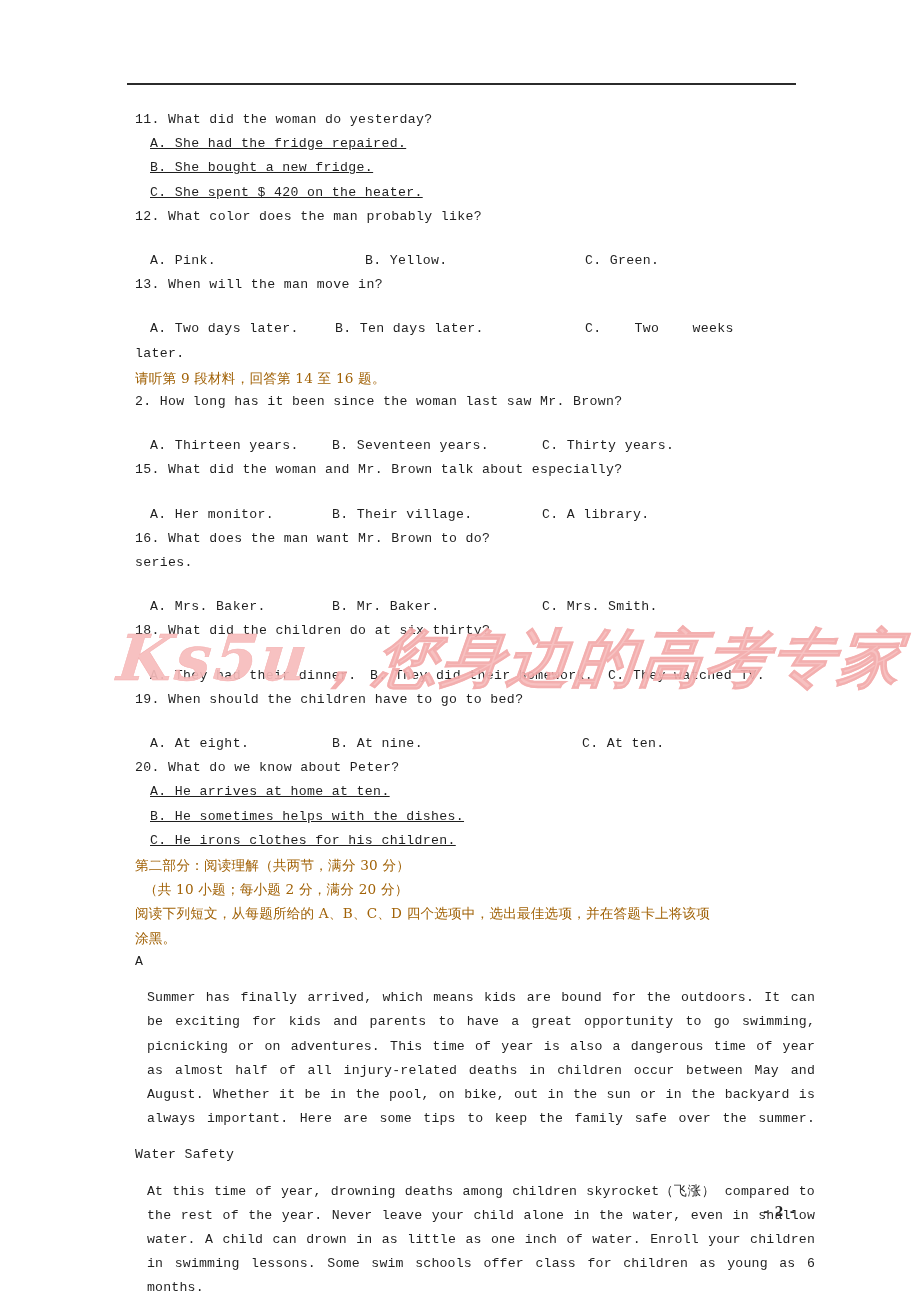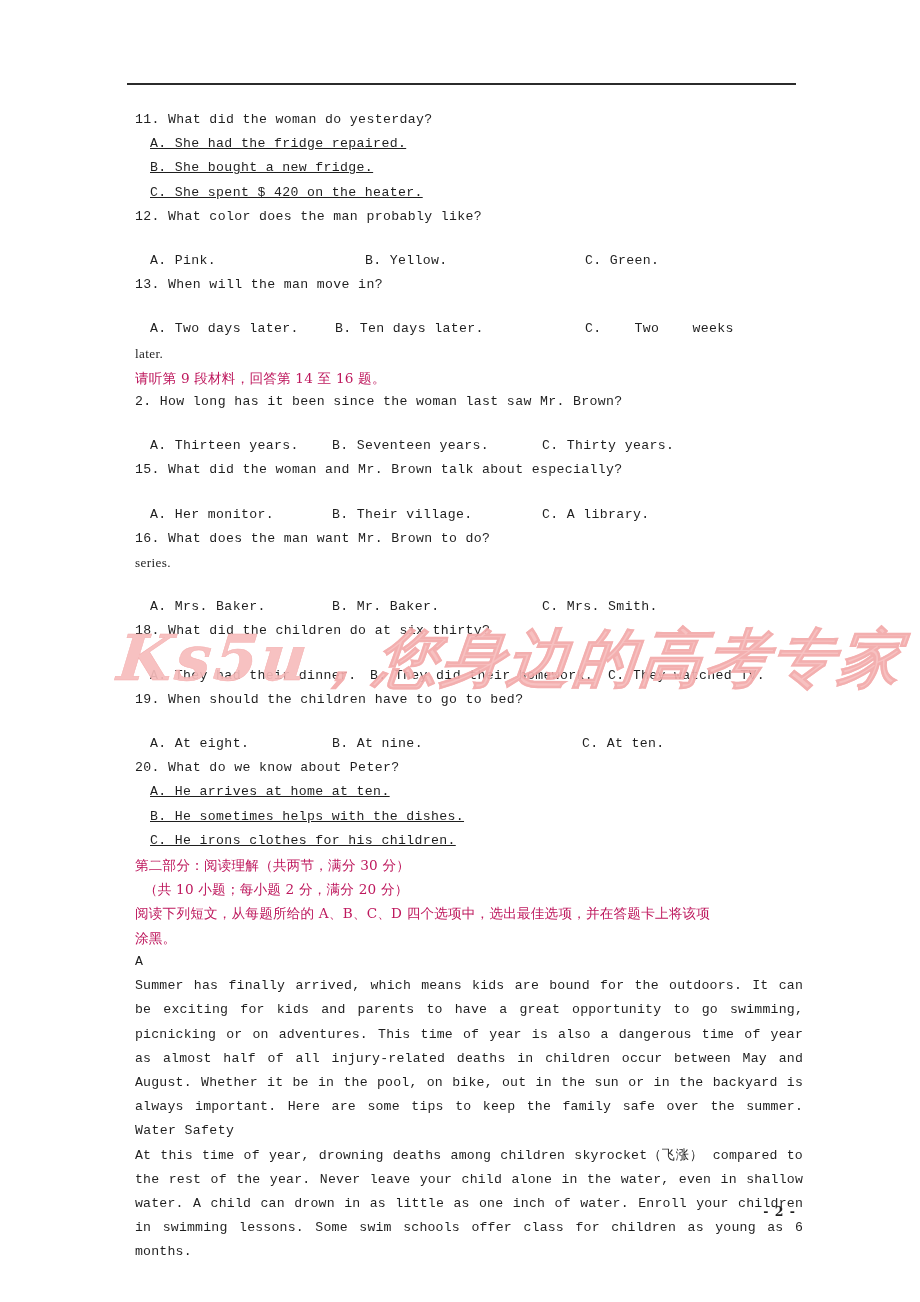--- a/index.html
+++ b/index.html
@@ -44,53 +44,53 @@
   .line {
     font-size: 13.2px;
     line-height: 24.2px;
     letter-spacing: 0.35px;
     white-space: pre;
     color: #1f1f1f;
   }
 
   .q-line { padding-left: 0px; }
   .opt-line { padding-left: 15px; text-decoration: underline; }
-  .cont-line { padding-left: 0px; font-family: Liberation Serif, serif; }
+  .cont-line { padding-left: 0px; }
 
   
   .opt-row {
     display: block;
     white-space: pre;
     margin-top: 20px;
   }
   .opt-row .col {
     display: inline-block;
     vertical-align: baseline;
   }
 
   
   .zh {
     font-family: "DejaVu Serif", "Liberation Serif", serif;
     font-size: 13.6px;
     line-height: 24.2px;
     letter-spacing: 0.2px;
     white-space: pre;
-    color: #be185d;
+    color: #a16207;
   }
   .zh-indent { padding-left: 9px; }
 
   
   .para {
     font-size: 13.2px;
     line-height: 24.2px;
     letter-spacing: 0.2px;
     text-align: justify;
     text-align-last: left;
     color: #1f1f1f;
-    margin: 0;
+    margin: 12px;
     width: 668px;
     word-spacing: 0.5px;
   }
   .para.just-all { text-align-last: justify; }
   .plain {
     font-size: 13.2px;
     line-height: 24.2px;
     letter-spacing: 0.35px;
     white-space: pre;
     color: #1f1f1f;

